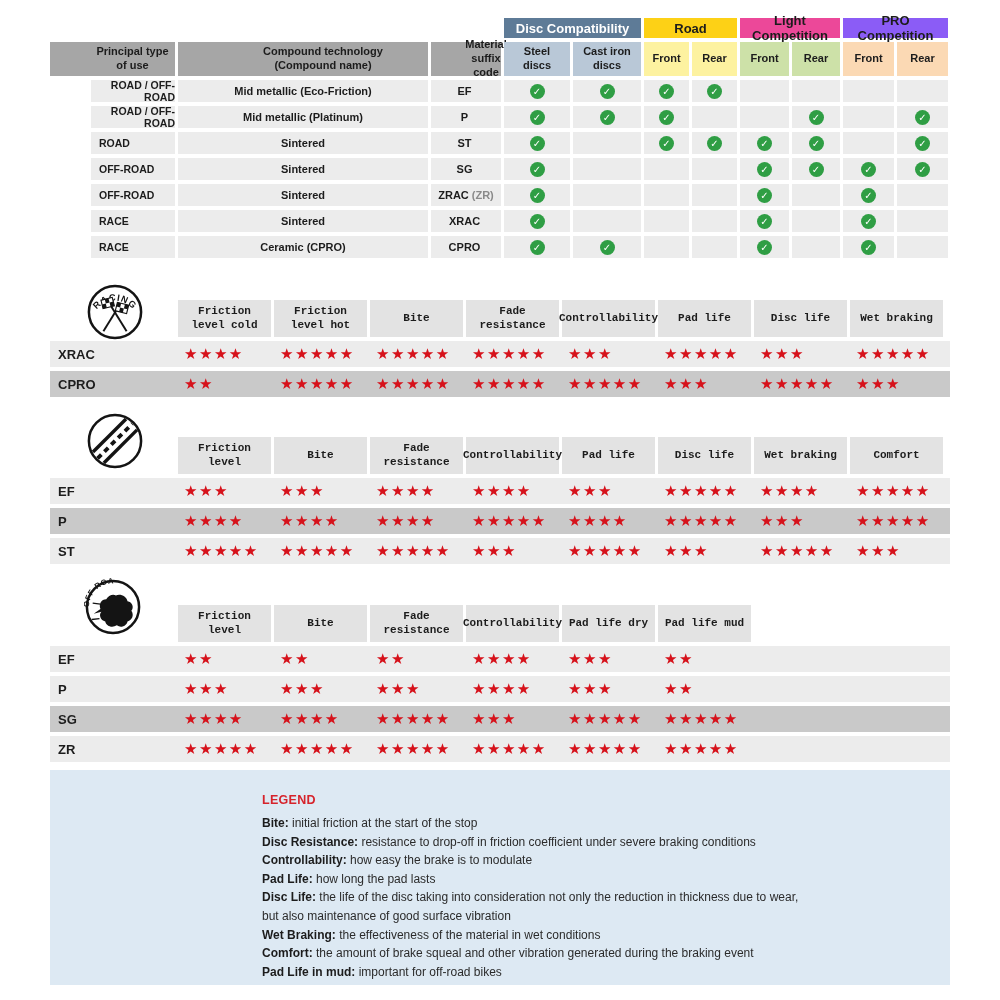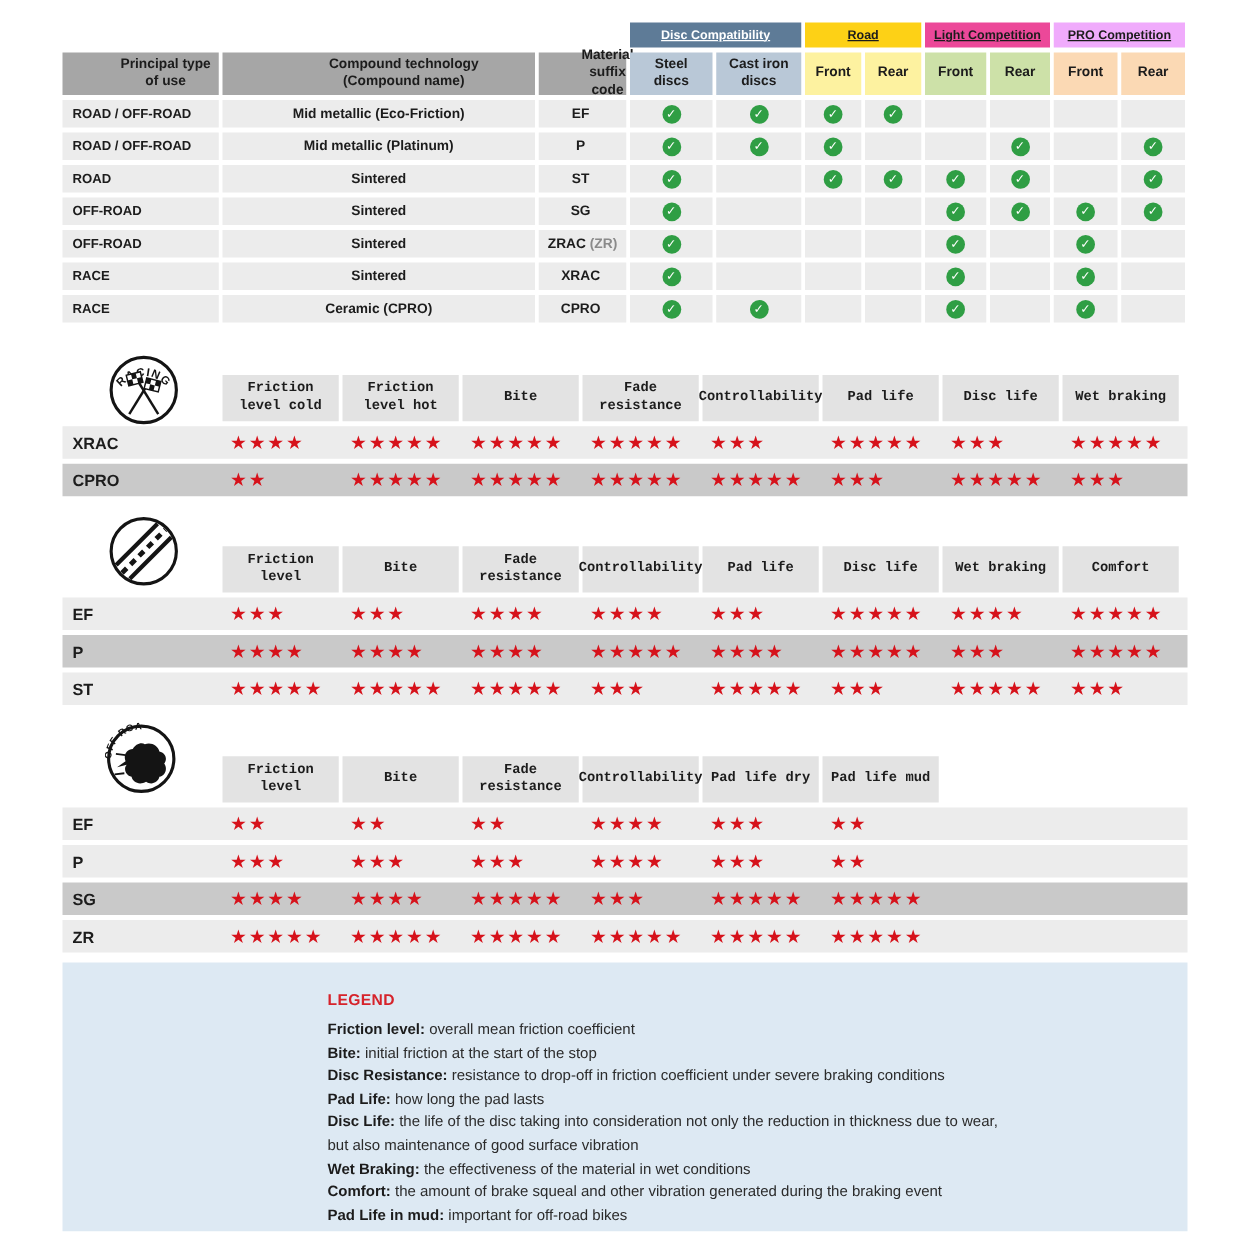--- a/index.html
+++ b/index.html
@@ -8,33 +8,33 @@
   body { position:relative; }
 
   
   .compat { position:absolute; left:50px; top:18px;
     display:grid;
     grid-template-columns:125px 250px 70px 66px 68px 45px 45px 49px 48px 51px 51px;
     grid-template-rows:20px 34px repeat(7,22px);
     gap:4px 3px; }
   .compat > div { display:flex; align-items:center; justify-content:center; text-align:center; }
   .gspacer { grid-column:1 / span 3; }
-  .ghead { grid-column:span 2; font-size:10px; font-weight:bold;text-decoration:underline; }
+  .ghead { grid-column:span 2; font-size:13px; font-weight:bold; }
   .ghead.disc { background:#5e7b97; color:#ffffff; }
   .ghead.road { background:#fdd116; }
   .ghead.light { background:#ec4899; }
-  .ghead.pro { background:#f0abfc; }
+  .ghead.pro { background:#8b5cf6; }
   .hd { font-size:11px; font-weight:bold; white-space:pre-line; line-height:1.25; }
   .hd.gray { background:#a6a6a6;padding-left:40px; }
   .hd.blue { background:#b9c8d7; }
   .hd.yellow { background:#fdf2a0; }
   .hd.green { background:#cde1a8; }
   .hd.orange { background:#fbd9b4; }
   .bcell { background:#ececec; font-size:11px; }
-  .bcell.use { justify-content:flex-start; text-align:right; padding-left:8px; font-weight:bold; font-size:10.5px; }
+  .bcell.use { justify-content:flex-start; text-align:right; padding-left:8px; font-weight:bold; font-size:10.5px;margin-left:41px; }
   .bcell.comp { font-weight:bold; }
   .bcell.code { font-weight:bold; gap:3px; }
   .code2 { color:#8a8a8a; font-weight:bold; }
   .check { width:15px; height:15px; border-radius:50%; background:#2f9e44; color:#fff;
     display:flex; align-items:center; justify-content:center; }
   .check::after { content:"✓"; font-family:"DejaVu Sans", sans-serif; font-size:10px; font-weight:bold; }
 
   
   .section { position:absolute; left:50px; width:900px; }
   .sec-racing { top:283px; }
@@ -500,23 +500,23 @@
       <div class="stars">★★★★★</div>
       <div class="stars">★★★★★</div>
       <div class="stars">★★★★★</div>
     </div>
   </div>
 </div>
 
 <div class="legend">
   <div class="legend-inner">
     <div class="legend-title">LEGEND</div>
-    <div class="legend-line"><span class="term">Friction level:</span><span> overall mean friction coefficient</span></div>
     <div class="legend-line"><span class="term">Bite:</span><span> initial friction at the start of the stop</span></div>
     <div class="legend-line"><span class="term">Disc Resistance:</span><span> resistance to drop-off in friction coefficient under severe braking conditions</span></div>
+    <div class="legend-line"><span class="term">Controllability:</span><span> how easy the brake is to modulate</span></div>
     <div class="legend-line"><span class="term">Pad Life:</span><span> how long the pad lasts</span></div>
     <div class="legend-line"><span class="term">Disc Life:</span><span> the life of the disc taking into consideration not only the reduction in thickness due to wear,</span></div>
     <div class="legend-line"><span class="term"></span><span>but also maintenance of good surface vibration</span></div>
     <div class="legend-line"><span class="term">Wet Braking:</span><span> the effectiveness of the material in wet conditions</span></div>
     <div class="legend-line"><span class="term">Comfort:</span><span> the amount of brake squeal and other vibration generated during the braking event</span></div>
     <div class="legend-line"><span class="term">Pad Life in mud:</span><span> important for off-road bikes</span></div>
   </div>
 </div>
 
 </body></html>

